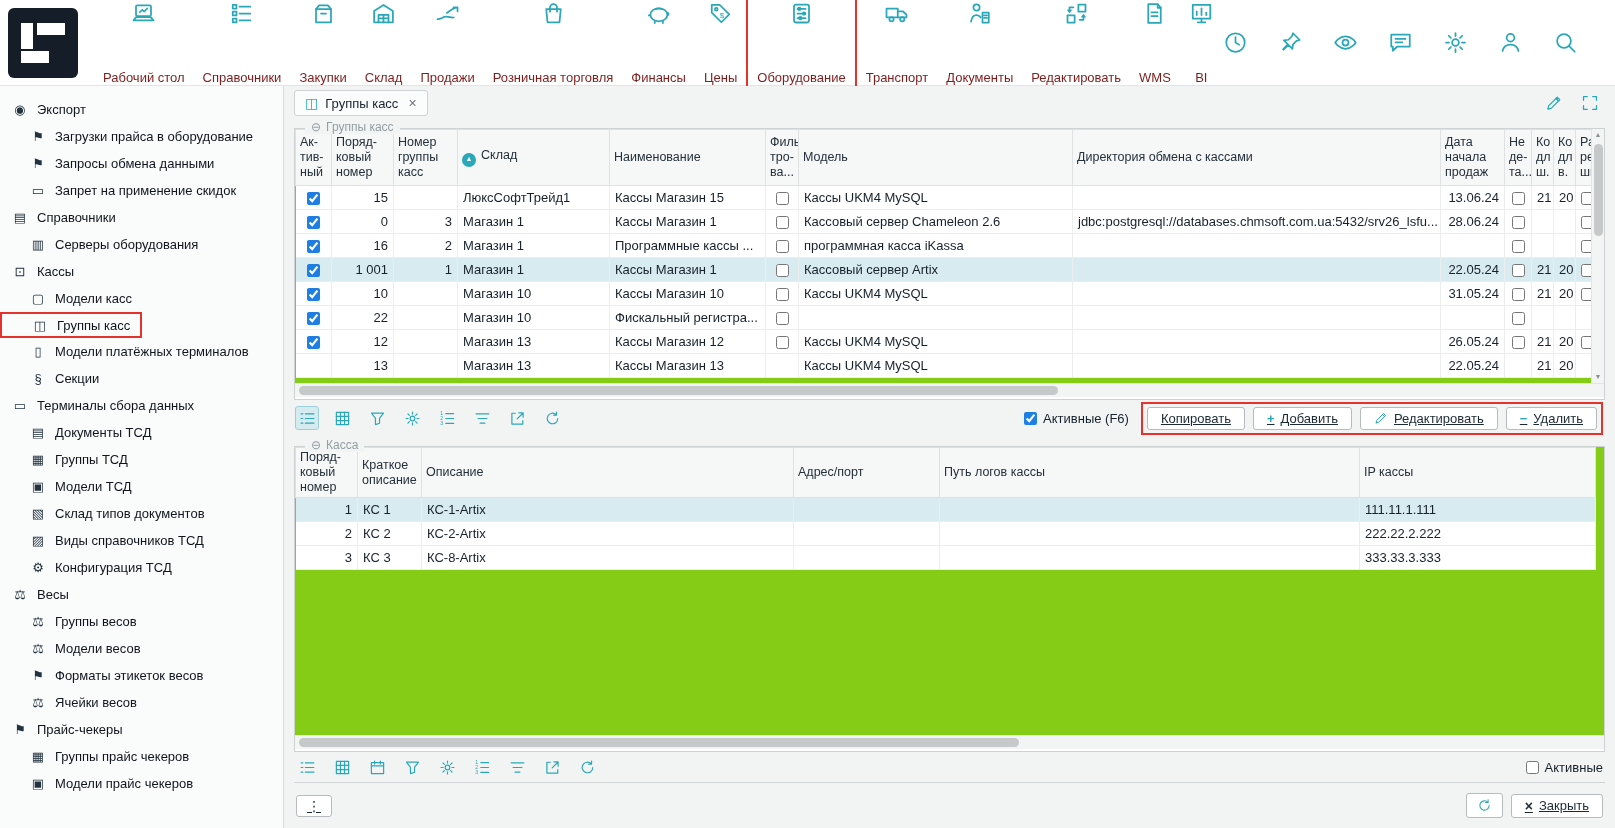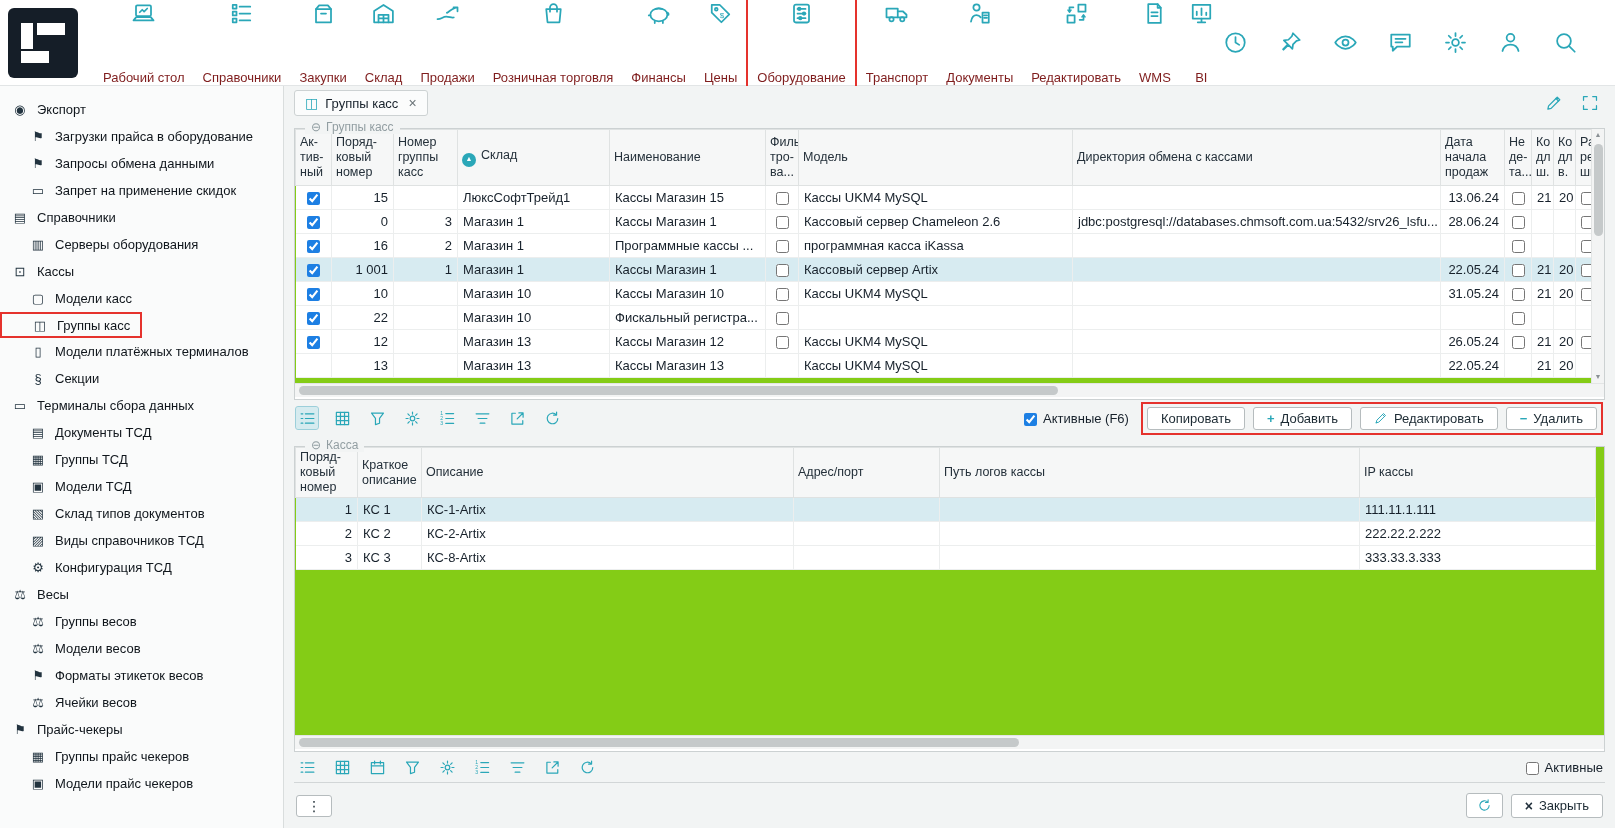--- a/index.html
+++ b/index.html
@@ -80,25 +80,25 @@
   .vbot { margin-top:auto; }
   
   .toolbar { display:flex; align-items:center; padding:0 2px; }
   #toolbar1 { height:36px; } #toolbar2 { height:30px; }
   .tb-icons { display:flex; align-items:center; gap:13px; }
   .tb-ic { color:var(--accent); width:22px; height:22px; display:flex; align-items:center;
            justify-content:center; cursor:pointer; }
   .tb-ic svg { width:17px; height:17px; display:block; }
   .tb-ic.active { background:#d6ebef; outline:1px solid #9ccfda; border-radius:2px; }
   .tb-right { margin-left:auto; display:flex; align-items:center; gap:12px; }
-  .chk-label { display:flex; align-items:flex-end; gap:6px; cursor:pointer; color:#17212b; }
+  .chk-label { display:flex; align-items:center; gap:6px; cursor:pointer; color:#17212b; }
   .btn-group-red { display:flex; gap:8px; align-items:center; border:2px solid var(--red); padding:3px 4px; }
   .btn { display:inline-flex; align-items:center; gap:6px; background:#fff; border:1px solid #b6bcbe;
          border-radius:3px; padding:3px 13px; cursor:pointer; font-size:13px; color:#1c2a33;
-         white-space:nowrap; font-family:inherit; }
+         white-space:nowrap; font-family:inherit;text-decoration:underline; }
   .btn .bic { color:var(--accent); font-weight:bold; display:inline-flex; }
   .btn .bic svg { width:14px; height:14px; display:block; }
   
   .bottombar { border-top:1px solid #d2d6d7; flex:1; display:flex; align-items:center;
                padding:4px 2px; gap:8px; }
   .btn-more { padding:2px 10px; font-size:14px; }
   .bb-right { margin-left:auto; display:flex; gap:8px; align-items:center; }
   .btn-refresh { color:var(--accent); padding:4px 10px; }
   .btn-refresh svg { width:15px; height:15px; display:block; }
   .btn-close .x { color:#22303c; font-weight:bold; font-size:14px; }

